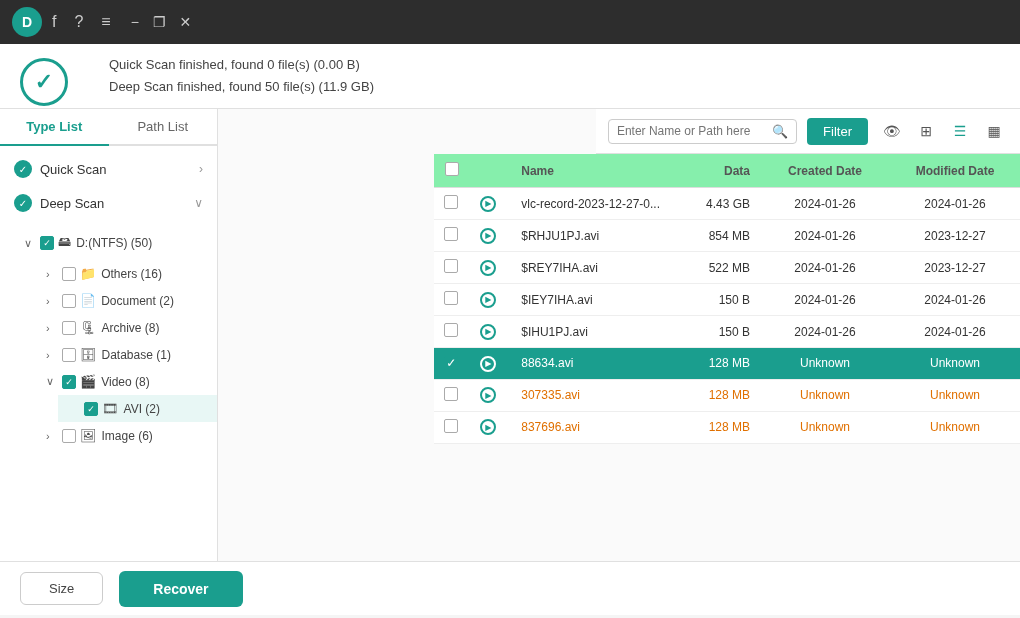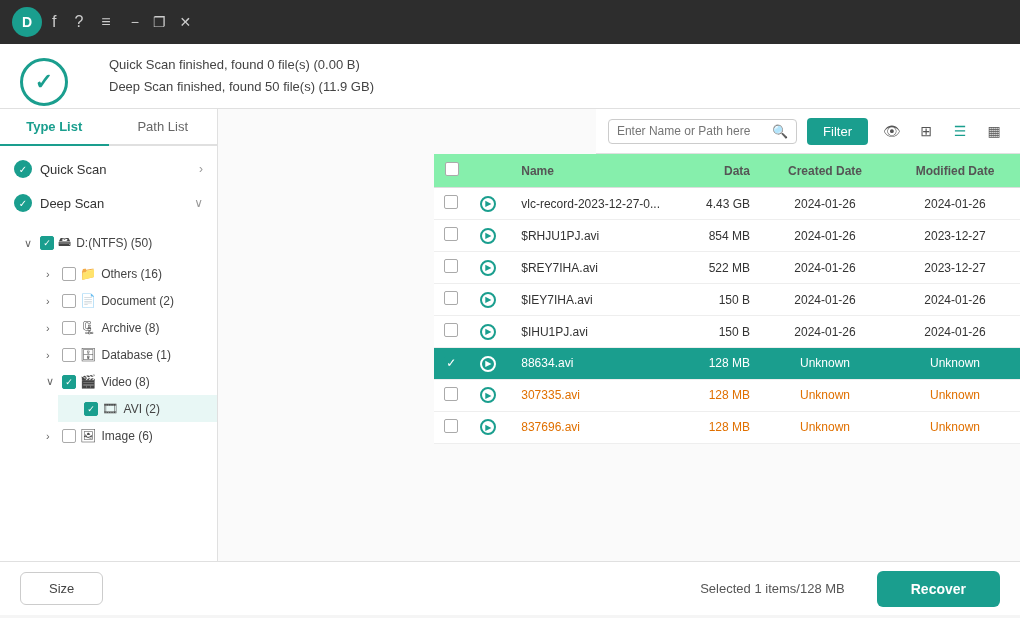--- a/index.html
+++ b/index.html
@@ -476,15 +476,14 @@
               <td class="col-modified" style="text-align: center; color: rgb(224, 112, 0);">Unknown</td>
             </tr>
           </tbody>
       </table>
     </div>
   </div>
 </div>
 
 <div class="bottom-bar">
   <button class="back-btn">Size</button>
-  <div class="status-info">Selected 1 items/128 MB</div>
   <button class="recover-btn">Recover</button>
 </div>
 
 </body></html>

